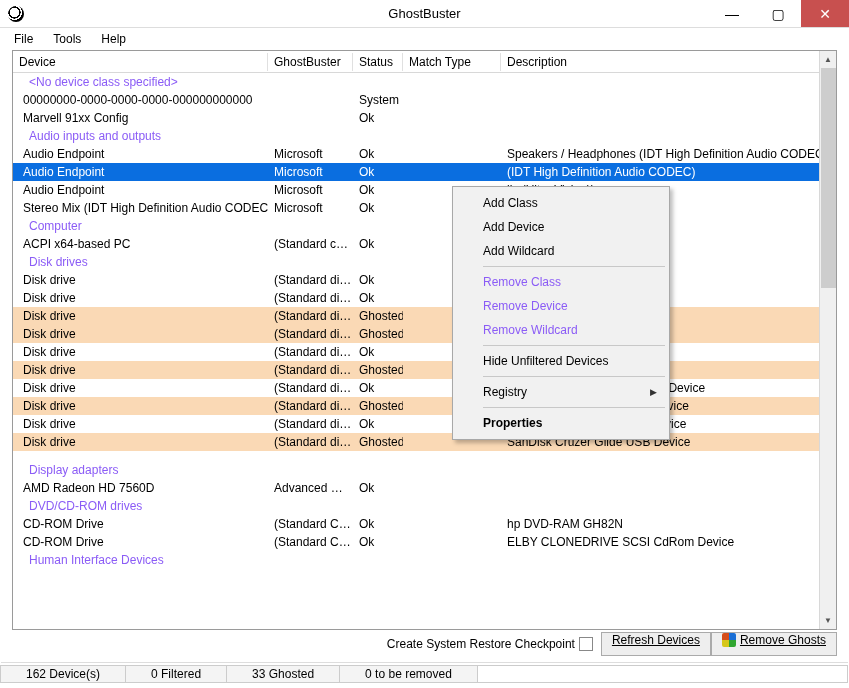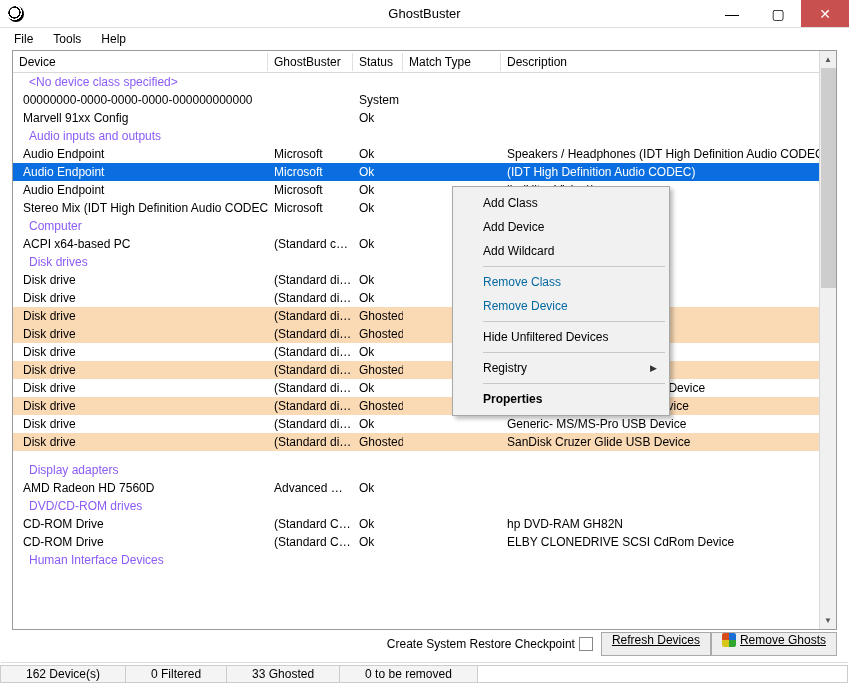--- a/index.html
+++ b/index.html
@@ -43,21 +43,21 @@
 .footer-bar .checkbox { width: 14px; height: 14px; border: 1px solid #888; background: #fff; margin-right: 8px; }
 .footer-bar button { height: 24px; padding: 0 10px; background: #eee; border: 1px solid #aaa; font-size: 12px; cursor: pointer; display: flex; align-items: flex-start; gap: 4px; text-decoration: underline; }
 .footer-bar .shield { width: 14px; height: 14px; display: inline-block; background: conic-gradient(#1a6fd6 0 25%, #2fa52f 25% 50%, #d6c71a 50% 75%, #d64d1a 75% 100%); border-radius: 2px; }
 
 .statusbar { position: absolute; bottom: 4px; left: 1px; right: 1px; height: 22px; display: flex; align-items: center; border-top: 1px solid #ddd; }
 .statusbar .cell { padding: 0 25px; border-right: 1px solid #ccc; background: #f4f4f4; border: 1px solid #ccc; height: 18px; line-height: 16px; margin-left: -1px; }
 .statusbar .spacer { flex: 1; border: 1px solid #ccc; height: 18px; margin-left: -1px; }
 
 .context-menu { position: absolute; top: 186px; left: 452px; width: 218px; background: #f1f1f1; border: 1px solid #a8a8a8; box-shadow: 3px 3px 4px rgba(0,0,0,0.25); padding: 4px 2px; z-index: 50; }
 .context-menu .item { height: 24px; display: flex; align-items: center; padding-left: 28px; position: relative; }
-.context-menu .item.disabled { color: #0369a1; text-align: right; }
+.context-menu .item.disabled { color: #8b5cf6; text-align: right; }
 .context-menu .sep { height: 1px; background: #c8c8c8; margin: 3px 2px 3px 28px; }
 .context-menu .item.bold { font-weight: bold; }
 .context-menu .arrow { position: absolute; right: 10px; font-size: 9px; color: #333; }
 .context-menu .gutter { position: absolute; left: 0; top: 0; bottom: 0; width: 26px; }
 </style>
 </head>
 <body>
 
 <div class="titlebar">
   <div class="icon"></div>
@@ -242,20 +242,21 @@
 
 <div class="context-menu">
   <div class="gutter"></div>
   <div id="ctx-items">
       <div class="item">Add Class</div>
       <div class="item">Add Device</div>
       <div class="item">Add Wildcard</div>
       <div class="sep"></div>
       <div class="item disabled">Remove Class</div>
       <div class="item disabled">Remove Device</div>
+      <div class="item disabled">Remove Wildcard</div>
       <div class="sep"></div>
       <div class="item">Hide Unfiltered Devices</div>
       <div class="sep"></div>
       <div class="item">Registry<span class="arrow">▶</span></div>
       <div class="sep"></div>
       <div class="item bold">Properties</div>
     </div>
 </div>
 
 <div class="footer-bar">

